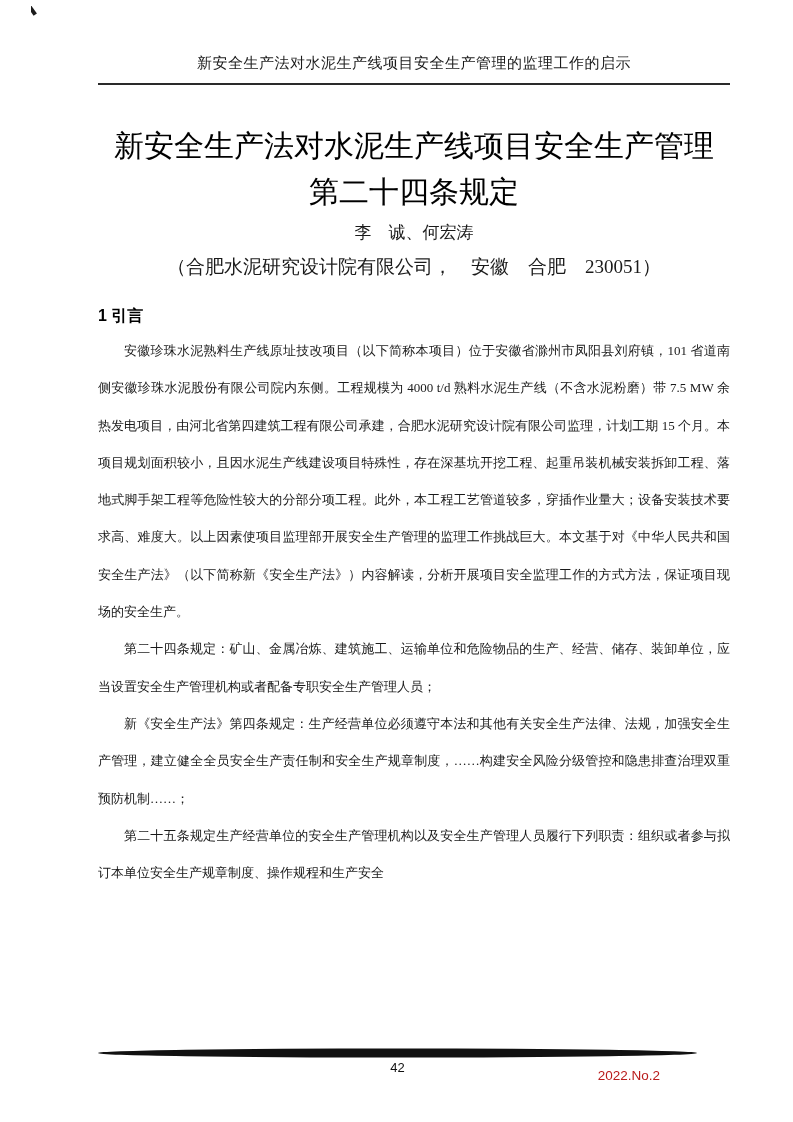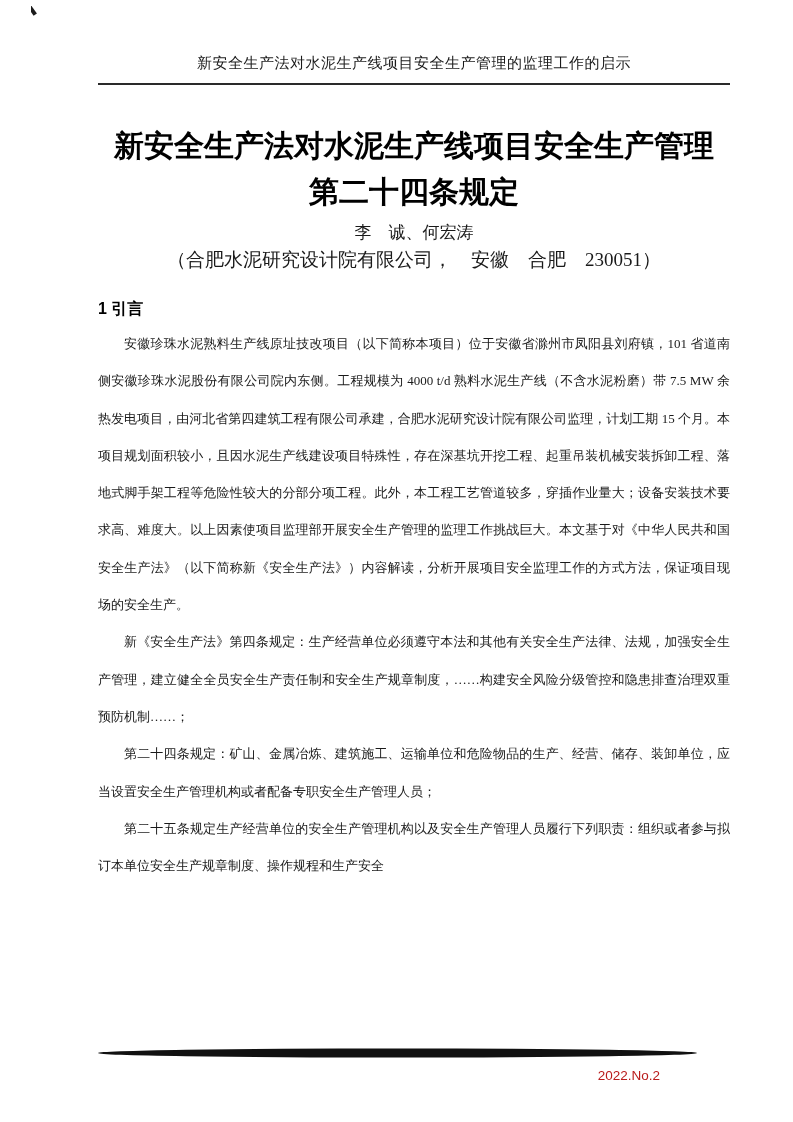--- a/index.html
+++ b/index.html
@@ -34,33 +34,33 @@
   }
   .head-rule {
     margin-top: 9px;
     height: 2px;
     background: #2a2a2a;
   }
   .article-title {
     margin-top: 38px;
     text-align: center;
     font-family: "Liberation Sans", sans-serif;
-    font-weight: bold;
+    font-weight: normal;
     font-size: 30px;
     line-height: 46px;
     color: #000000;
   }
   .authors {
     margin-top: 6px;
     text-align: center;
     font-size: 17px;
     line-height: 24px;
   }
   .affiliation {
-    margin-top: 1px;
+    margin-top: 8px;
     text-align: center;
     font-size: 19px;
     line-height: 27px;
   }
   .section-heading {
     font-family: "Liberation Sans", sans-serif;
     font-weight: bold;
     font-size: 16px;
     line-height: 33px;
     margin: 0;
@@ -126,26 +126,27 @@
 
   <div class="authors">李　诚、何宏涛</div>
 
   <div class="affiliation">（合肥水泥研究设计院有限公司，　安徽　合肥　230051）</div>
 
   <h2 class="section-heading first">1 引言</h2>
 
   <p class="body-para">安徽珍珠水泥熟料生产线原址技改项目（以下简称本项目）位于安徽省滁州市凤阳县刘府镇，101 省道南侧安徽珍珠水泥股份有限公司院内东侧。工程规模为 4000 t/d 熟料水泥生产线（不含水泥粉磨）带 7.5 MW 余热发电项目，由河北省第四建筑工程有限公司承建，合肥水泥研究设计院有限公司监理，计划工期 15 个月。本项目规划面积较小，且因水泥生产线建设项目特殊性，存在深基坑开挖工程、起重吊装机械安装拆卸工程、落地式脚手架工程等危险性较大的分部分项工程。此外，本工程工艺管道较多，穿插作业量大；设备安装技术要求高、难度大。以上因素使项目监理部开展安全生产管理的监理工作挑战巨大。本文基于对《中华人民共和国安全生产法》（以下简称新《安全生产法》）内容解读，分析开展项目安全监理工作的方式方法，保证项目现场的安全生产。</p>
 
 
+  <p class="body-para">第二十四条规定：矿山、金属冶炼、建筑施工、运输单位和危险物品的生产、经营、储存、装卸单位，应当设置安全生产管理机构或者配备专职安全生产管理人员；</p>
+
   <p class="body-para">新《安全生产法》第四条规定：生产经营单位必须遵守本法和其他有关安全生产法律、法规，加强安全生产管理，建立健全全员安全生产责任制和安全生产规章制度，……构建安全风险分级管控和隐患排查治理双重预防机制……；</p>
-
-  <p class="body-para">第二十四条规定：矿山、金属冶炼、建筑施工、运输单位和危险物品的生产、经营、储存、装卸单位，应当设置安全生产管理机构或者配备专职安全生产管理人员；</p>
 
   <p class="body-para">第二十五条规定生产经营单位的安全生产管理机构以及安全生产管理人员履行下列职责：组织或者参与拟订本单位安全生产规章制度、操作规程和生产安全</p>
 
   <div class="footer">
     <svg class="footer-divider" viewBox="0 0 661 10" preserveAspectRatio="none">
       <ellipse cx="330.5" cy="5" rx="330.5" ry="4.6" fill="#111111"></ellipse>
     </svg>
+    <div class="footer-pagenum">42</div>
     <div class="footer-issue">2022.No.2</div>
   </div>
 
 </div>
 
 </body></html>

